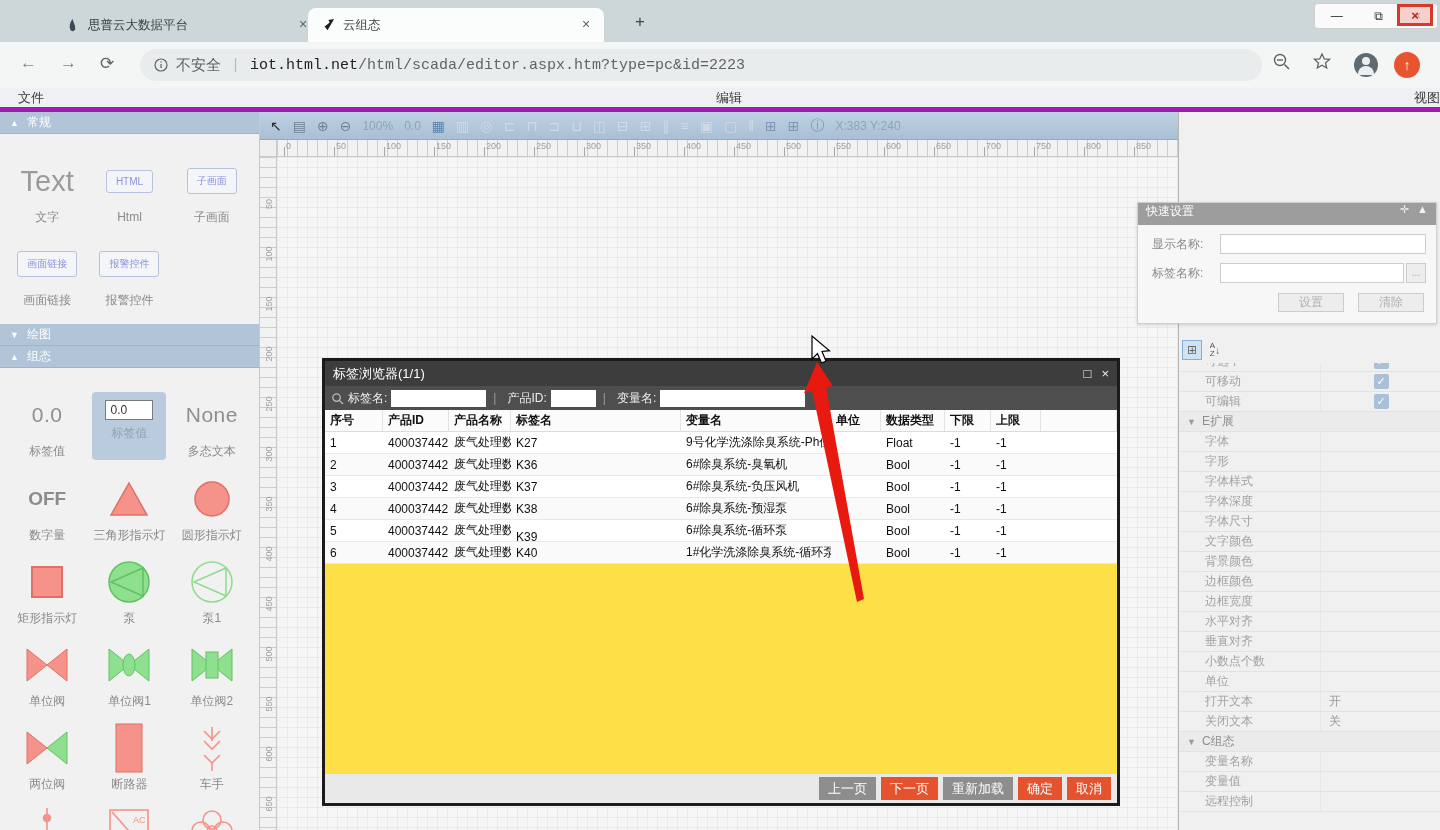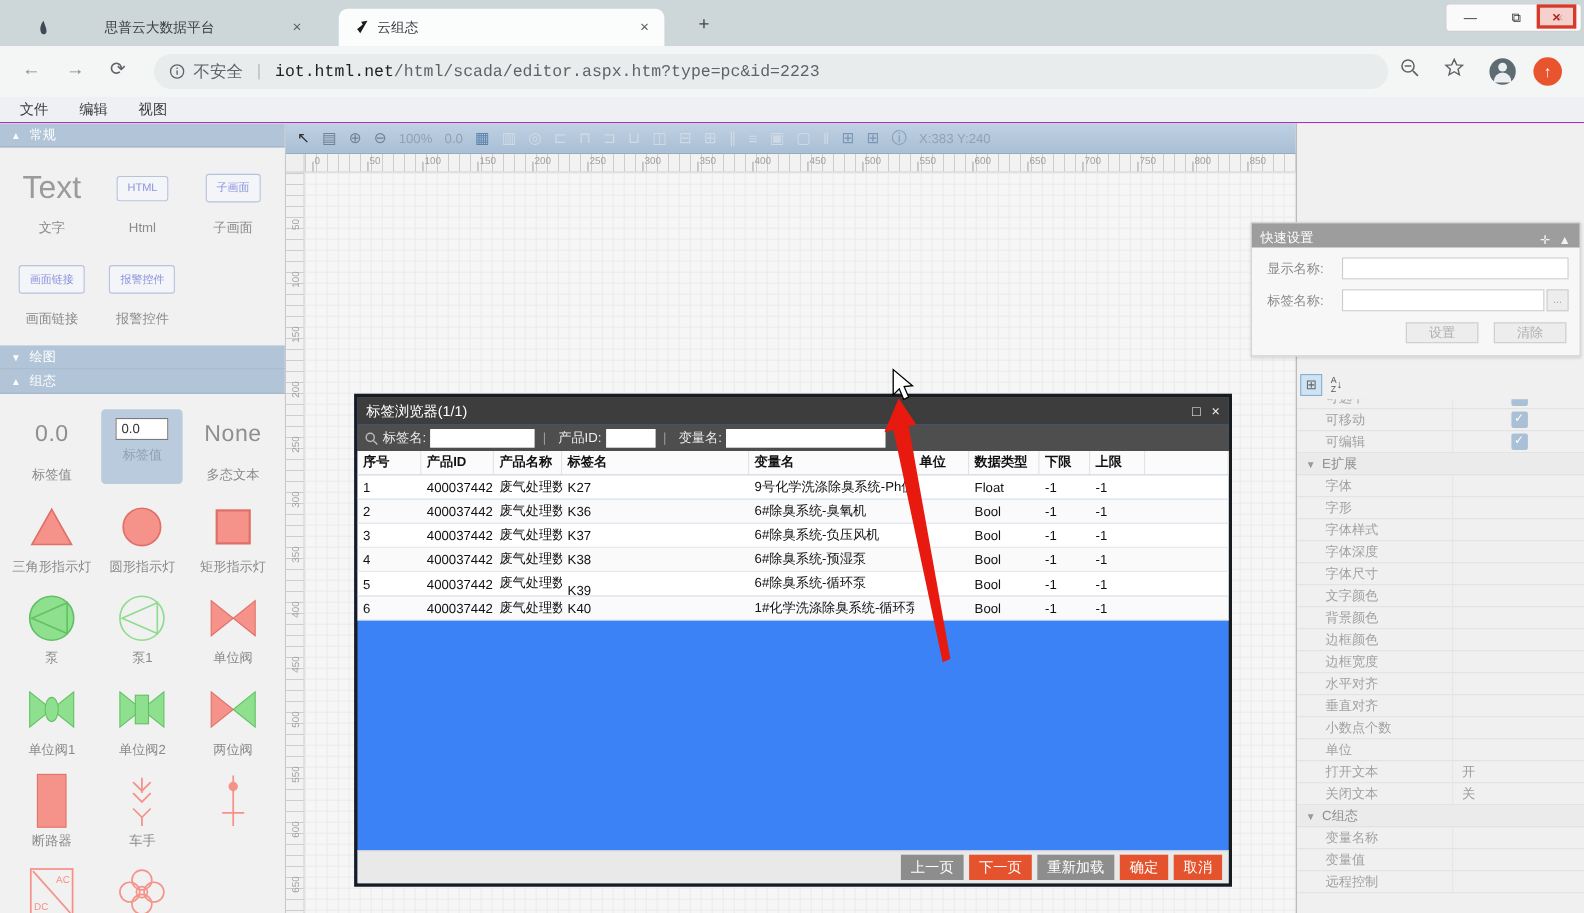--- a/index.html
+++ b/index.html
@@ -35,34 +35,34 @@
   .nav-right { position:absolute; top:10px; }
   #avatar-icon { width:24px; height:24px; border-radius:50%; background:#5f6b72; position:relative; }
   #avatar-icon::before { content:""; position:absolute; top:4px; left:8px; width:8px; height:8px;
       border-radius:50%; background:#eceff1; }
   #avatar-icon::after { content:""; position:absolute; top:13px; left:4px; width:16px; height:9px;
       border-radius:8px 8px 0 0; background:#eceff1; }
   #update-icon { width:26px; height:26px; border-radius:50%; background:#e8542e; color:#fff;
       text-align:center; line-height:26px; font-size:14px; font-weight:bold; }
 
   #menubar { position:absolute; top:88px; left:0; width:1440px; height:24px; background:#eef0f4;
-      border-bottom:1px solid #a21caf; display:flex; align-items:center; }
+      border-bottom:5px solid #a21caf; display:flex; align-items:center;justify-content:space-between; }
   #menubar .menu { font-size:13px; color:#3a3a3a; margin-left:28px; }
   #menubar .menu:first-child { margin-left:18px; }
 
   
   #workspace { position:absolute; top:112px; left:0; width:1440px; height:718px; }
 
   
   #sidebar { position:absolute; left:0; top:0; width:260px; height:718px; background:#f1f1f1;
       border-right:1px solid #c9c9c9; overflow:hidden; }
   .sect-head { height:22px; background:#b2c5d8; color:#fdfdfd; font-size:12px; display:flex;
       align-items:center; padding-left:10px; border-bottom:1px solid #9fb4c9; }
   .sect-head .tri { font-size:9px; margin-right:8px; }
-  .pal-grid { display:grid; grid-template-columns:repeat(3,1fr); padding:14px 6px 16px;
+  .pal-grid { display:grid; grid-template-columns:repeat(3,1fr); padding:24px 6px 16px;
       row-gap:16px; }
   .pal-item { display:flex; flex-direction:column; align-items:center; }
   .pal-prev { height:46px; display:flex; align-items:center; justify-content:center; }
   .pal-label { margin-top:6px; font-size:12px; color:#8a8a8a; text-align:center; width:72px;
       line-height:15px; }
   .prev-bigtext { font-size:29px; color:#9b9b9b; }
   .prev-midtext { font-size:21px; color:#8f8f8f; letter-spacing:0.5px; }
   .prev-bold { font-weight:bold; font-size:19px; color:#8c8c8c; }
   .pal-btn { border:1px solid #b9c2dc; background:#f4f5f9; color:#8a93dd; font-size:10px;
       padding:5px 9px; border-radius:3px; white-space:nowrap; }
@@ -127,36 +127,36 @@
   .prow.group .tri { font-size:9px; color:#9a9a9a; margin-right:6px; }
   .pcheck { width:15px; height:15px; background:#a9c0d6; color:#fff; font-size:11px;
       text-align:center; line-height:15px; border-radius:2px; }
   .pval { width:100%; padding-left:8px; color:#9a9a9a; }
 
   
   #quickpanel { position:absolute; left:1137px; top:90px; width:300px; height:122px;
       background:#f7f7f7; border:1px solid #cfcfcf; box-shadow:0 1px 3px rgba(0,0,0,.15);
       z-index:50; }
   #qp-head { height:22px; background:#9d9d9d; color:#fff; font-size:12px; display:flex;
-      align-items:flex-end; padding:0 8px; }
+      align-items:flex-start; padding:0 8px; }
   #qp-head .sp { flex:1; }
   #qp-head .ic { margin-left:8px; font-size:11px; color:#f2f2f2; }
   .qp-row { display:flex; align-items:center; margin:9px 10px 0 14px; }
   .qp-label { width:68px; font-size:12px; color:#8a8a8a; }
   .qp-input { flex:1; height:20px; border:1px solid #ccc; background:#fff; font-size:12px;
       padding:0 4px; }
   .qp-more { width:20px; height:20px; border:1px solid #ccc; background:#ededed; color:#aaa;
       font-size:10px; text-align:center; line-height:18px; margin-left:2px; }
   #qp-btns { display:flex; justify-content:flex-end; margin:10px 12px 0 0; }
   .qp-btn { width:66px; height:19px; background:#ededed; border:1px solid #ccc; color:#b0b0b0;
       font-size:12px; text-align:center; line-height:17px; margin-left:14px; }
 
   
   #dialog { position:absolute; left:322px; top:246px; width:798px; height:448px;
-      background:#3b82f6; border:3px solid #1b1b1b; z-index:100; }
+      background:#fde047; border:3px solid #1b1b1b; z-index:100; }
   #dlg-title { height:25px; background:#3d3d3d; color:#fff; font-size:13px; display:flex;
       align-items:center; padding:0 8px; }
   #dlg-title .sp { flex:1; }
   #dlg-title .ic { margin-left:10px; font-size:13px; color:#eee; }
   #dlg-search { height:24px; background:#4e4e4e; display:flex; align-items:center;
       padding-left:6px; color:#eee; font-size:12px; }
   #dlg-search .lbl { margin:0 4px; }
   #dlg-search input { height:17px; border:none; background:#fff; font-size:11px; padding:0 3px; }
   #dlg-search .bar { margin:0 7px; color:#9a9a9a; }
   #dlg-table { width:100%; }
@@ -175,21 +175,21 @@
   .dbtn.gray { background:#8d8d8d;text-align:center; }
   .dbtn.orange { background:#e5532e; }
 
   #annot { position:absolute; top:0; left:0; width:1440px; height:830px; pointer-events:none;
       z-index:500; }
 </style>
 </head>
 <body>
 
 <div id="titlebar">
-  <div class="tab" style="left:20px; width:268px;gap:40px;">
+  <div class="tab" style="left:53px; width:268px;">
     <svg class="fav" viewBox="0 0 16 16">
       <path d="M8 1 C5 5 4 9 6 13 C8 15 11 14 11 11 C11 8 9 4 8 1 Z" fill="#3b4a55"></path>
       </svg>
     <span class="title">思普云大数据平台</span>
     <span class="close">×</span>
   </div>
   <div class="tab active" style="left:308px; width:296px;">
     <svg class="fav" viewBox="0 0 16 16">
       <polygon points="0,13 15,1 8,13 5,9" fill="#1c1c1c"></polygon>
       <polygon points="9,2 15,1 11,6" fill="#1c1c1c"></polygon>
@@ -296,20 +296,24 @@
         </div>
         <div class="pal-item">
           <div class="pal-sel">
             <div class="box">0.0</div>
             <div class="pal-label">标签值</div>
           </div>
         </div>
         <div class="pal-item">
           <div class="pal-prev prev-midtext">None</div>
           <div class="pal-label">多态文本</div>
+        </div>
+        <div class="pal-item">
+          <div class="pal-prev prev-bold">OFF</div>
+          <div class="pal-label">数字量</div>
         </div>
         <div class="pal-item">
           <div class="pal-prev">
             <svg width="44" height="40">
               <polygon points="22,4 40,36 4,36" fill="#f5928a" stroke="#e07067" stroke-width="1.5"></polygon>
             </svg>
           </div>
           <div class="pal-label">三角形指示灯</div>
         </div>
         <div class="pal-item">

